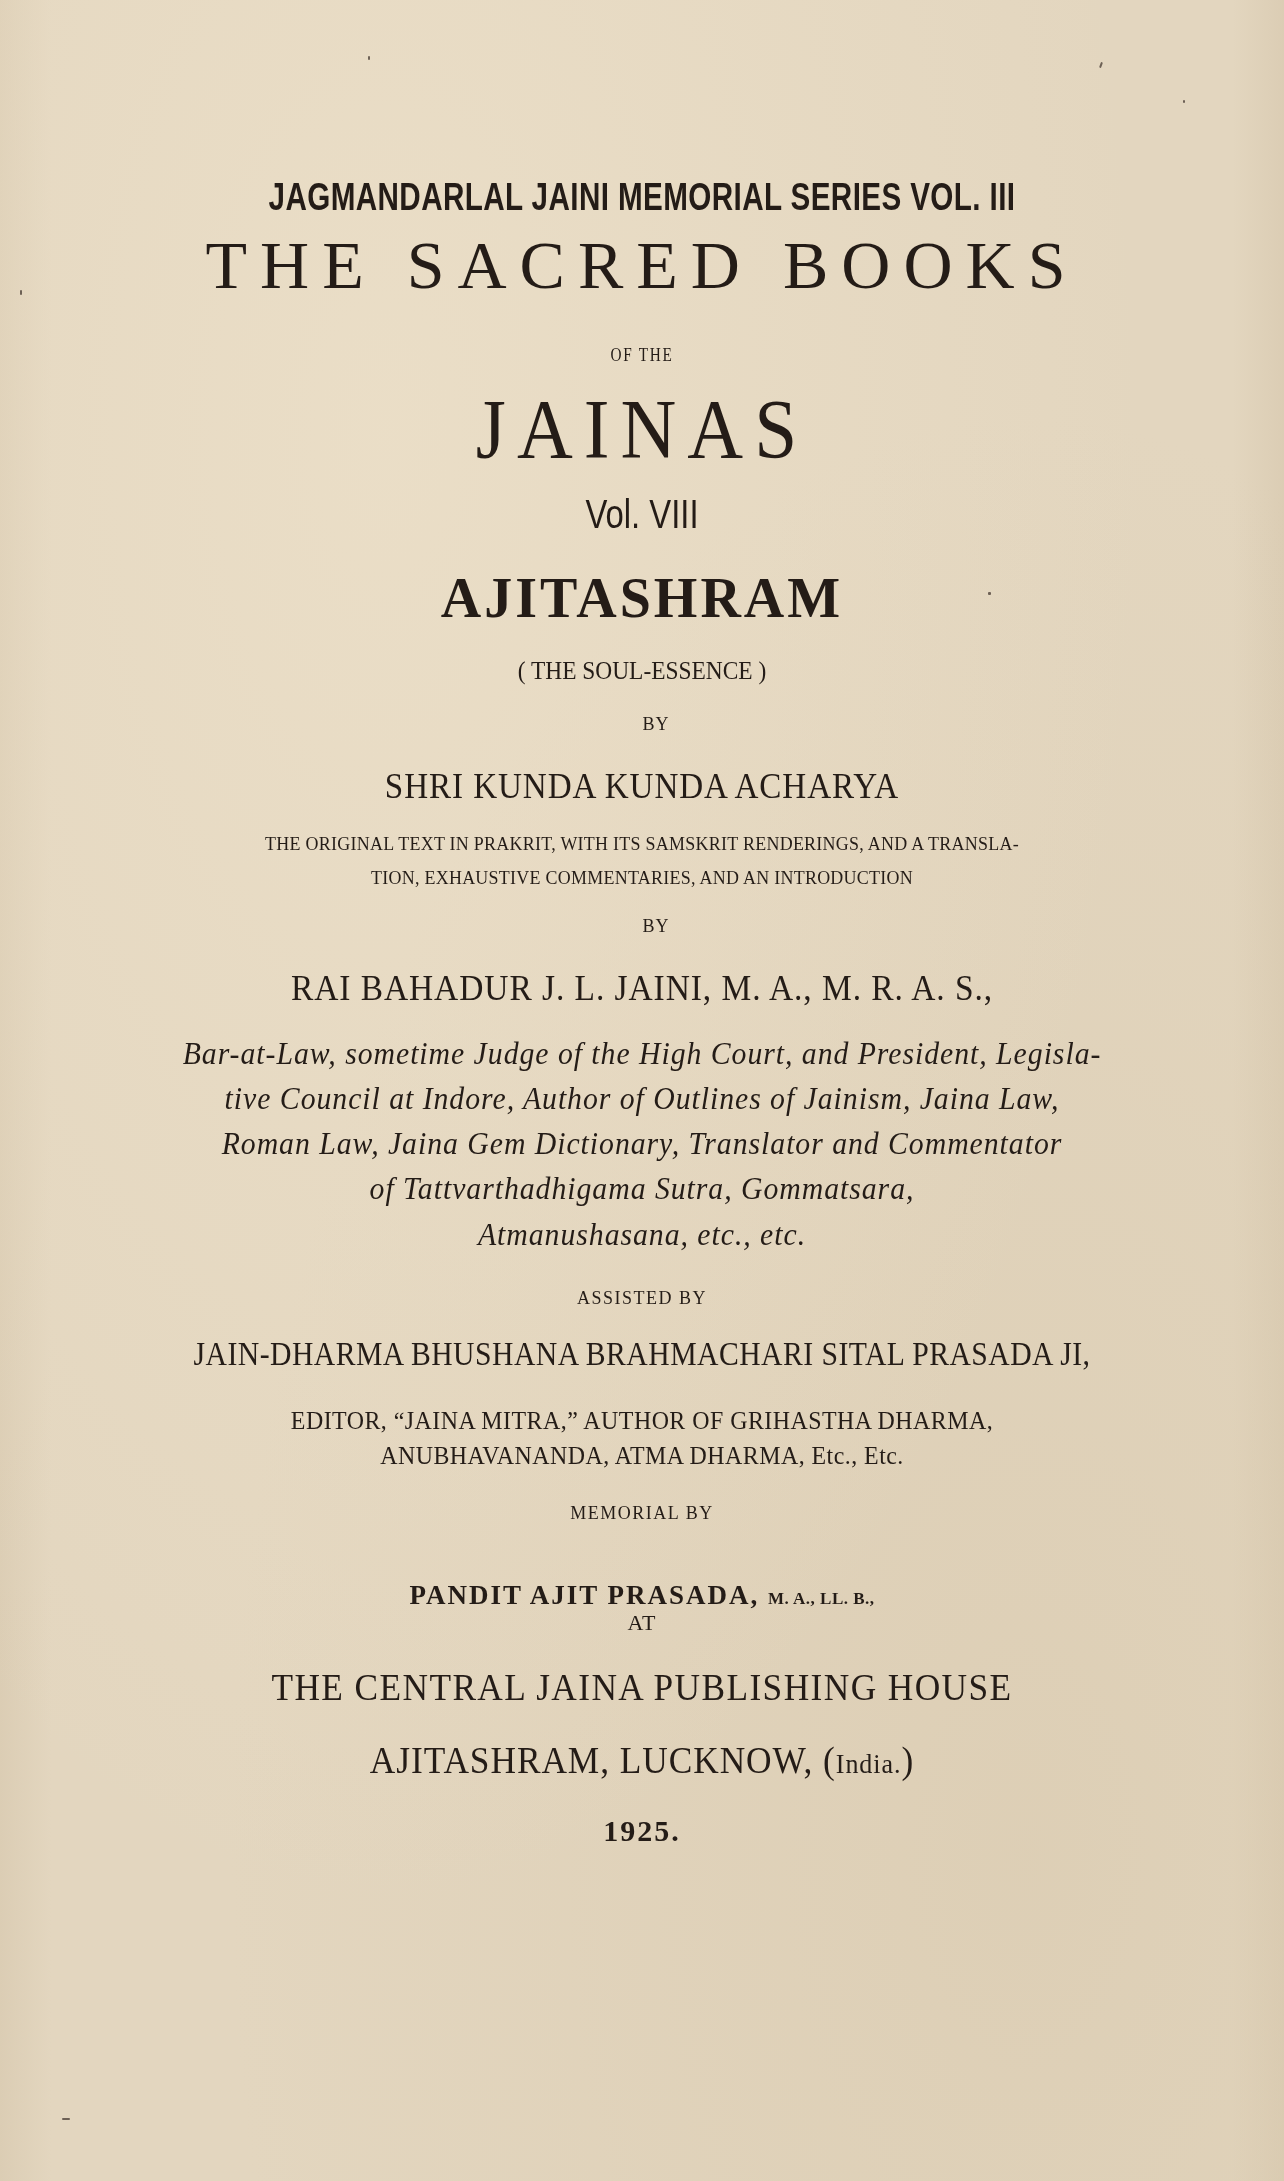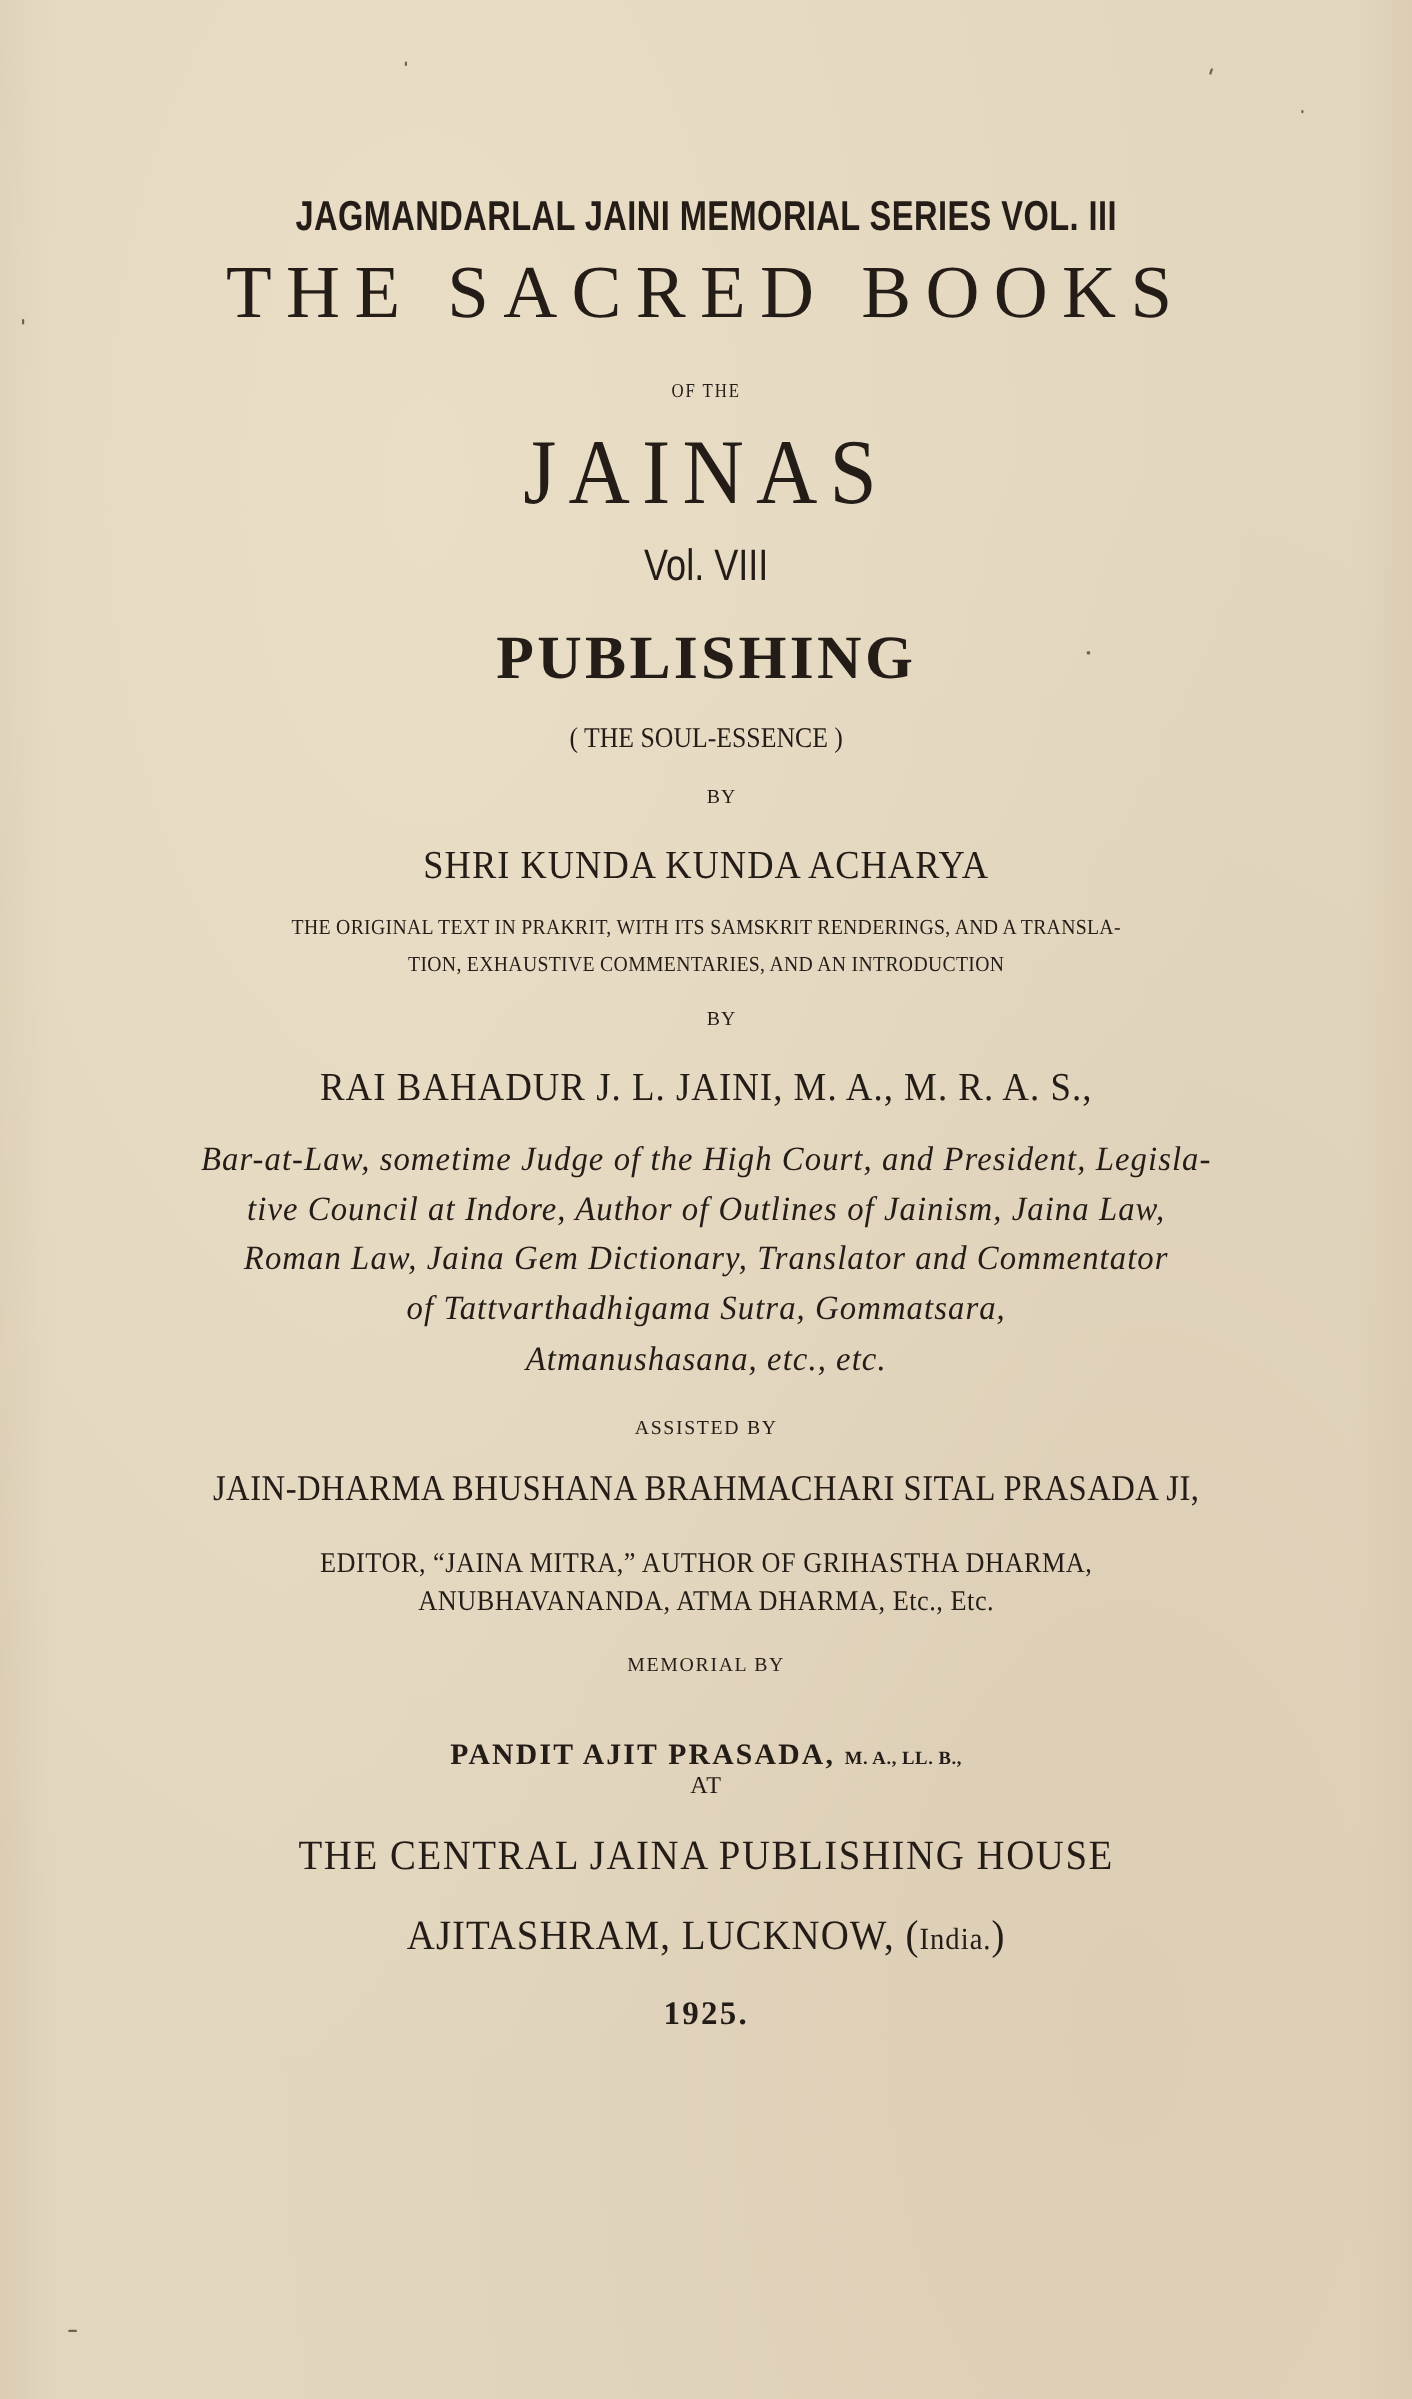--- a/index.html
+++ b/index.html
@@ -209,21 +209,21 @@
   <div class="line series">JAGMANDARLAL JAINI MEMORIAL SERIES VOL. III</div>
 
   <div class="line main-title">THE SACRED BOOKS</div>
 
   <div class="line of-the">OF THE</div>
 
   <div class="line jainas">JAINAS</div>
 
   <div class="line vol">Vol. VIII</div>
 
-  <div class="line samayasara">PUBLISHING</div>
+  <div class="line samayasara">AJITASHRAM</div>
 
   <div class="line subtitle">( THE SOUL-ESSENCE )</div>
 
   <div class="line by by1">BY</div>
 
   <div class="line author">SHRI KUNDA KUNDA ACHARYA</div>
 
   <div class="line desc desc1">THE ORIGINAL TEXT IN PRAKRIT, WITH ITS SAMSKRIT RENDERINGS, AND A TRANSLA-</div>
   <div class="line desc desc2">TION, EXHAUSTIVE COMMENTARIES, AND AN INTRODUCTION</div>
 

